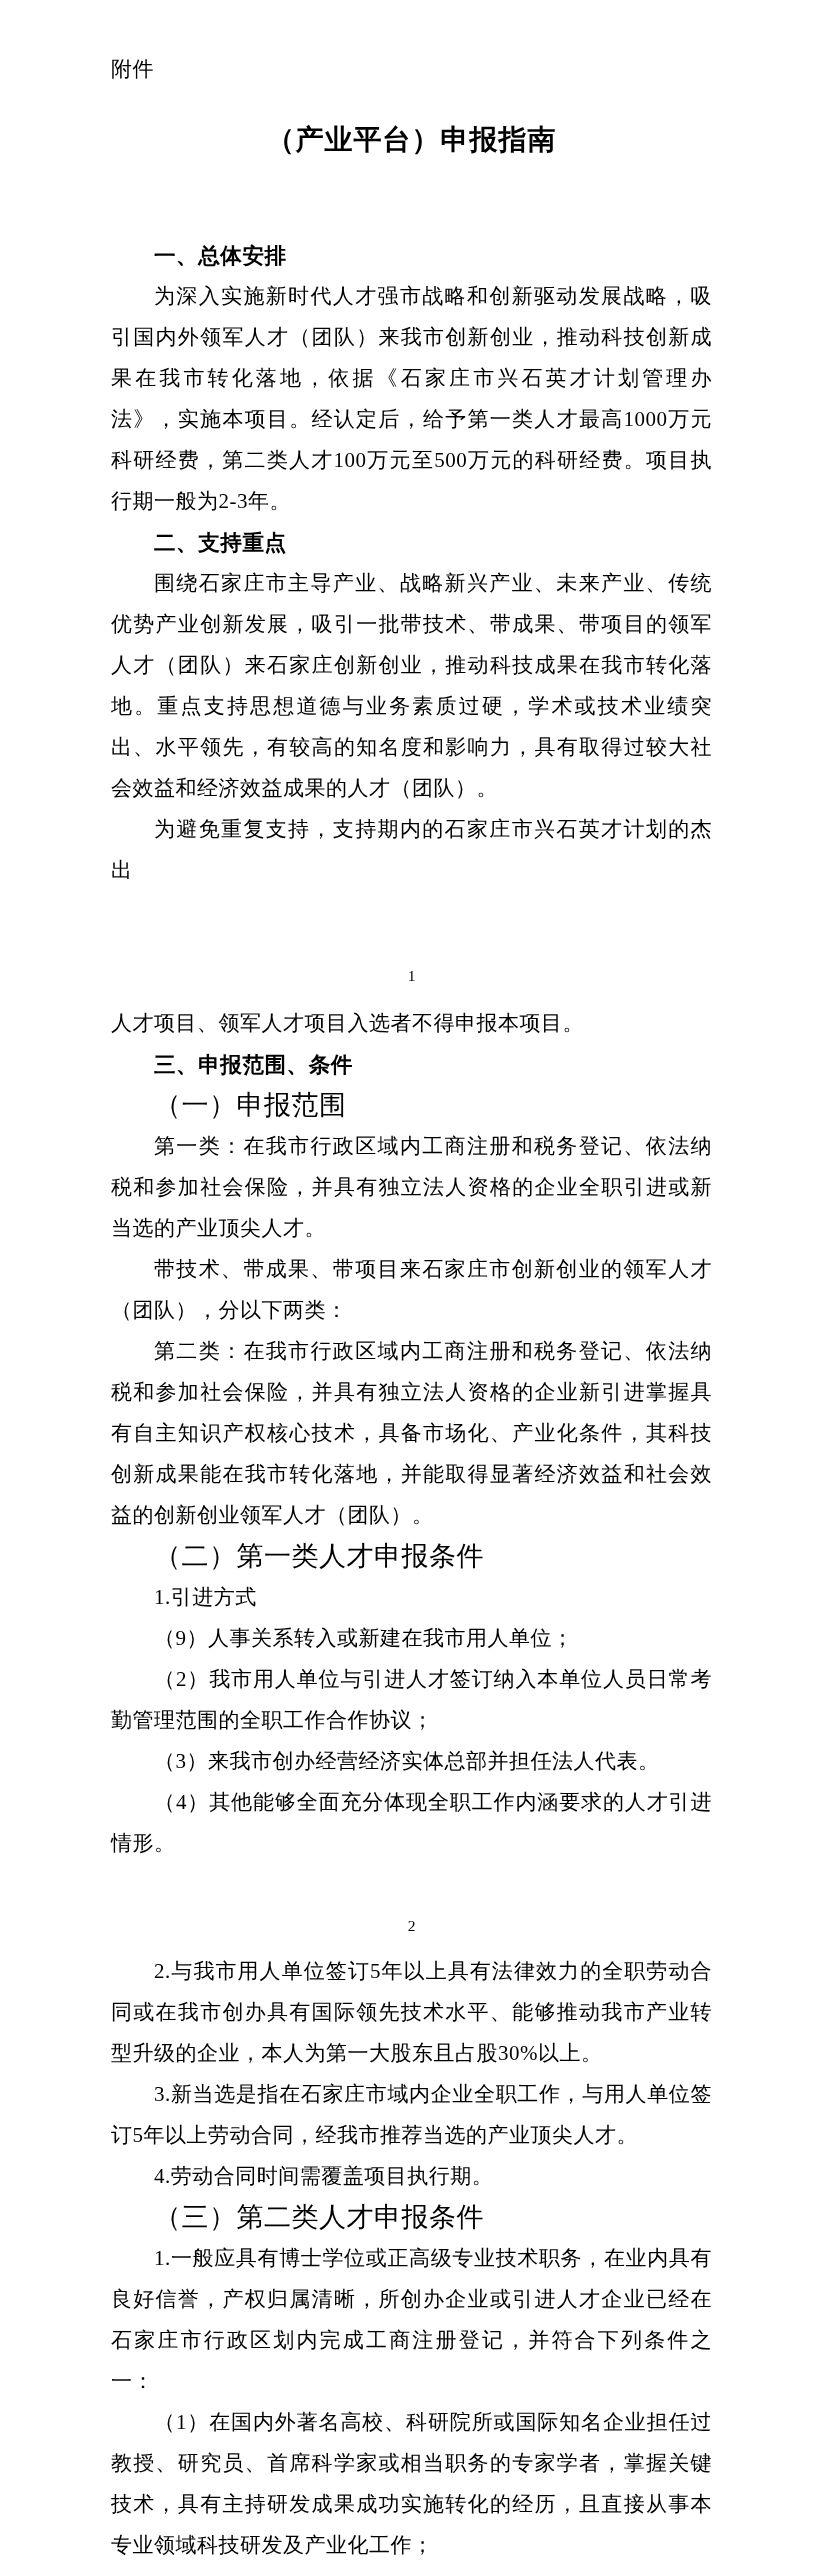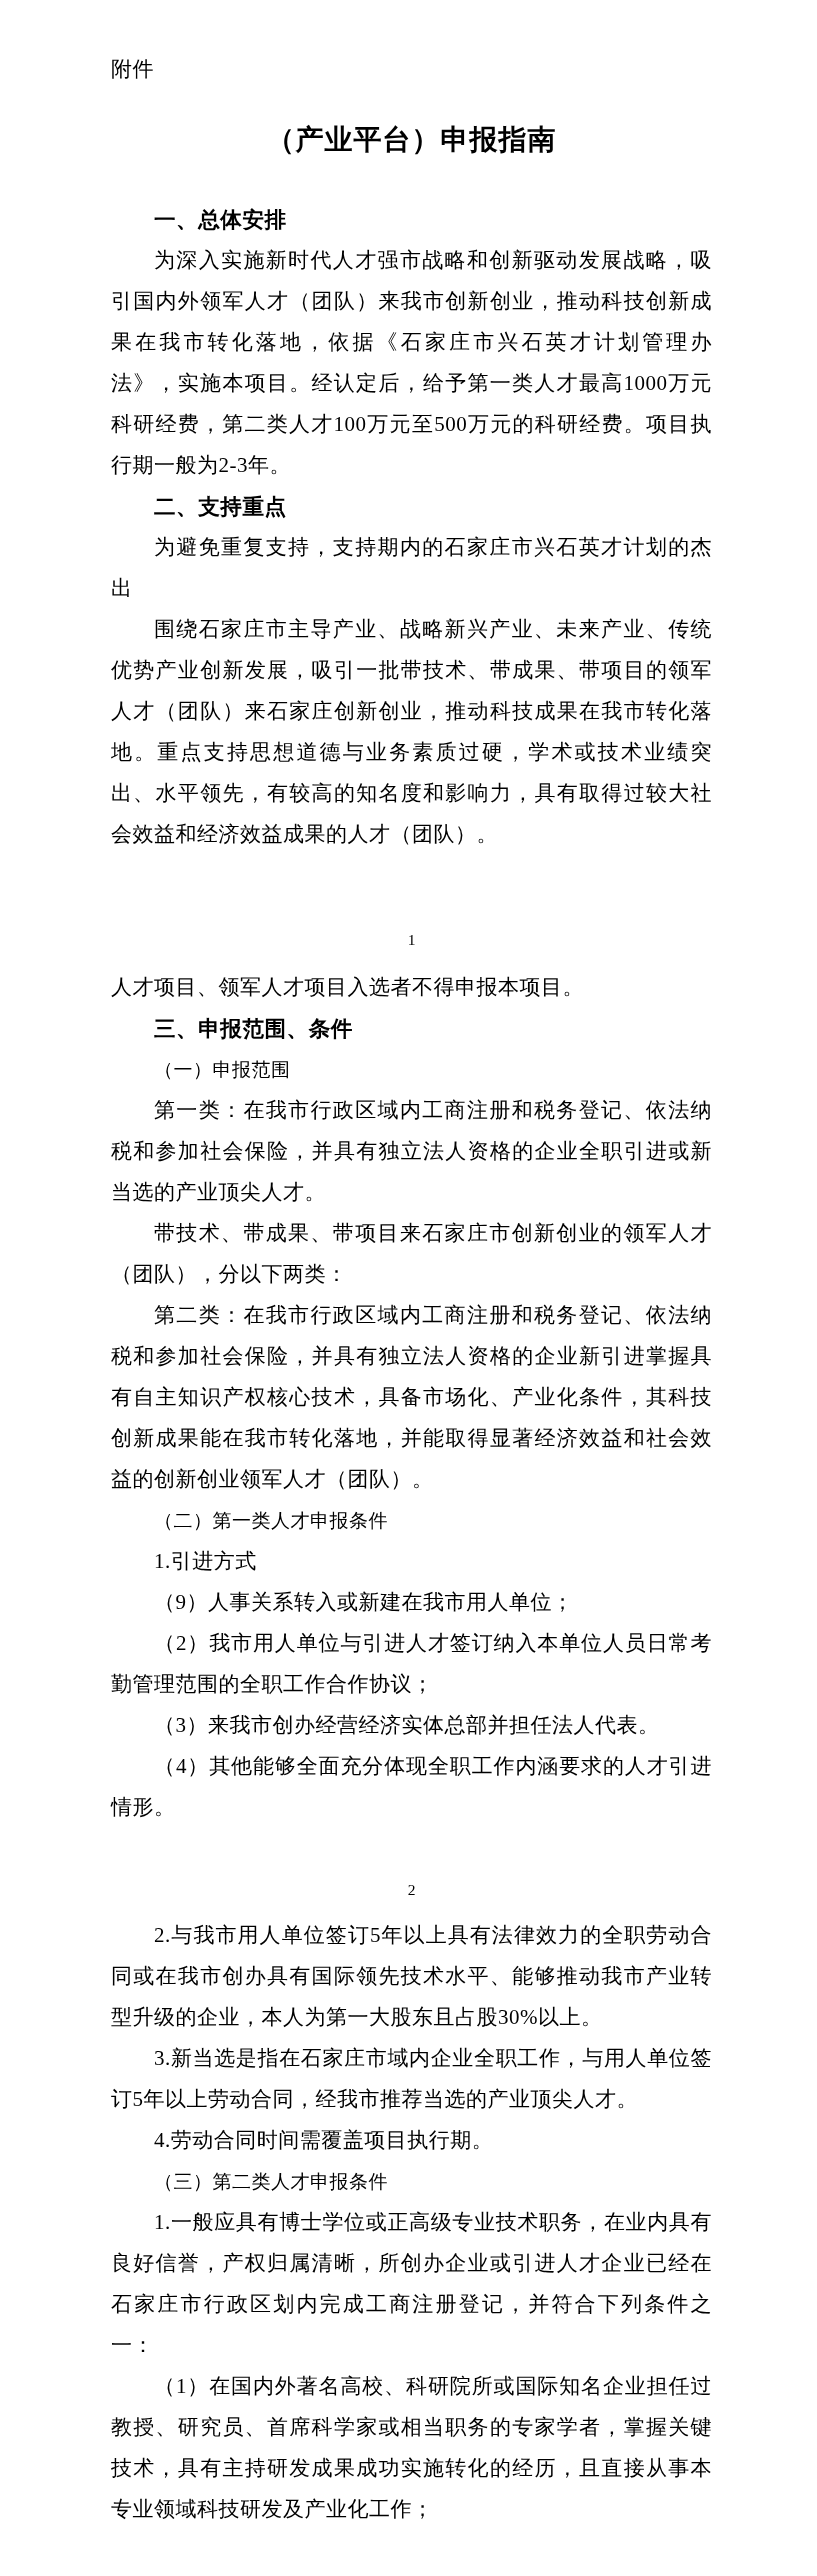--- a/index.html
+++ b/index.html
@@ -39,21 +39,21 @@
   }
   .h1 {
     font-family: "Liberation Sans", "DejaVu Sans", sans-serif;
     font-weight: 700;
     font-size: 21.6px;
     line-height: 41px;
     text-indent: 43px;
     text-align: left;
   }
   .h3 {
-    font-size: 19px;
+    font-size: 27px;
     line-height: 41px;
     text-indent: 43px;
     text-align: left;
   }
   .para {
     text-indent: 43px;
   }
   .cont {
     text-indent: 0;
   }
@@ -70,26 +70,26 @@
 
 <div class="doc">
   <div class="content">
 
     <div class="attach">附件</div>
 
     <div class="doc-title">
       <div>（产业平台）申报指南</div>
     </div>
 
-    <div class="h1" style="margin-top:40px">一、总体安排</div>
+    <div class="h1" style="margin-top:76px">一、总体安排</div>
     <div class="para">为深入实施新时代人才强市战略和创新驱动发展战略，吸引国内外领军人才（团队）来我市创新创业，推动科技创新成果在我市转化落地，依据《石家庄市兴石英才计划管理办法》，实施本项目。经认定后，给予第一类人才最高1000万元科研经费，第二类人才100万元至500万元的科研经费。项目执行期一般为2-3年。</div>
 
     <div class="h1">二、支持重点</div>
+    <div class="para">围绕石家庄市主导产业、战略新兴产业、未来产业、传统优势产业创新发展，吸引一批带技术、带成果、带项目的领军人才（团队）来石家庄创新创业，推动科技成果在我市转化落地。重点支持思想道德与业务素质过硬，学术或技术业绩突出、水平领先，有较高的知名度和影响力，具有取得过较大社会效益和经济效益成果的人才（团队）。</div>
     <div class="para">为避免重复支持，支持期内的石家庄市兴石英才计划的杰出</div>
-    <div class="para">围绕石家庄市主导产业、战略新兴产业、未来产业、传统优势产业创新发展，吸引一批带技术、带成果、带项目的领军人才（团队）来石家庄创新创业，推动科技成果在我市转化落地。重点支持思想道德与业务素质过硬，学术或技术业绩突出、水平领先，有较高的知名度和影响力，具有取得过较大社会效益和经济效益成果的人才（团队）。</div>
 
     <div class="pagenum" style="margin-top:72px">1</div>
 
     <div class="cont" style="margin-top:14px">人才项目、领军人才项目入选者不得申报本项目。</div>
 
     <div class="h1">三、申报范围、条件</div>
     <div class="h3">（一）申报范围</div>
     <div class="para">第一类：在我市行政区域内工商注册和税务登记、依法纳税和参加社会保险，并具有独立法人资格的企业全职引进或新当选的产业顶尖人才。</div>
     <div class="para">带技术、带成果、带项目来石家庄市创新创业的领军人才（团队），分以下两类：</div>
     <div class="para">第二类：在我市行政区域内工商注册和税务登记、依法纳税和参加社会保险，并具有独立法人资格的企业新引进掌握具有自主知识产权核心技术，具备市场化、产业化条件，其科技创新成果能在我市转化落地，并能取得显著经济效益和社会效益的创新创业领军人才（团队）。</div>

